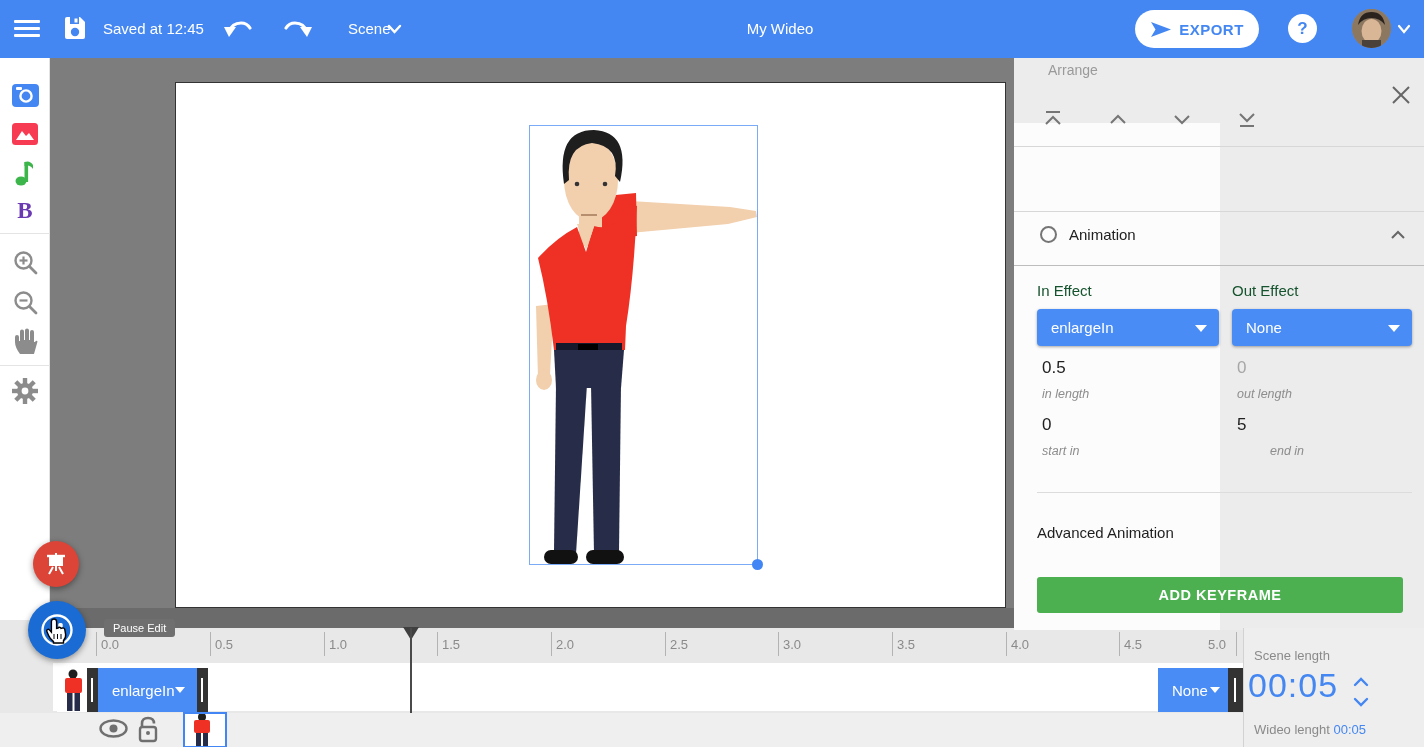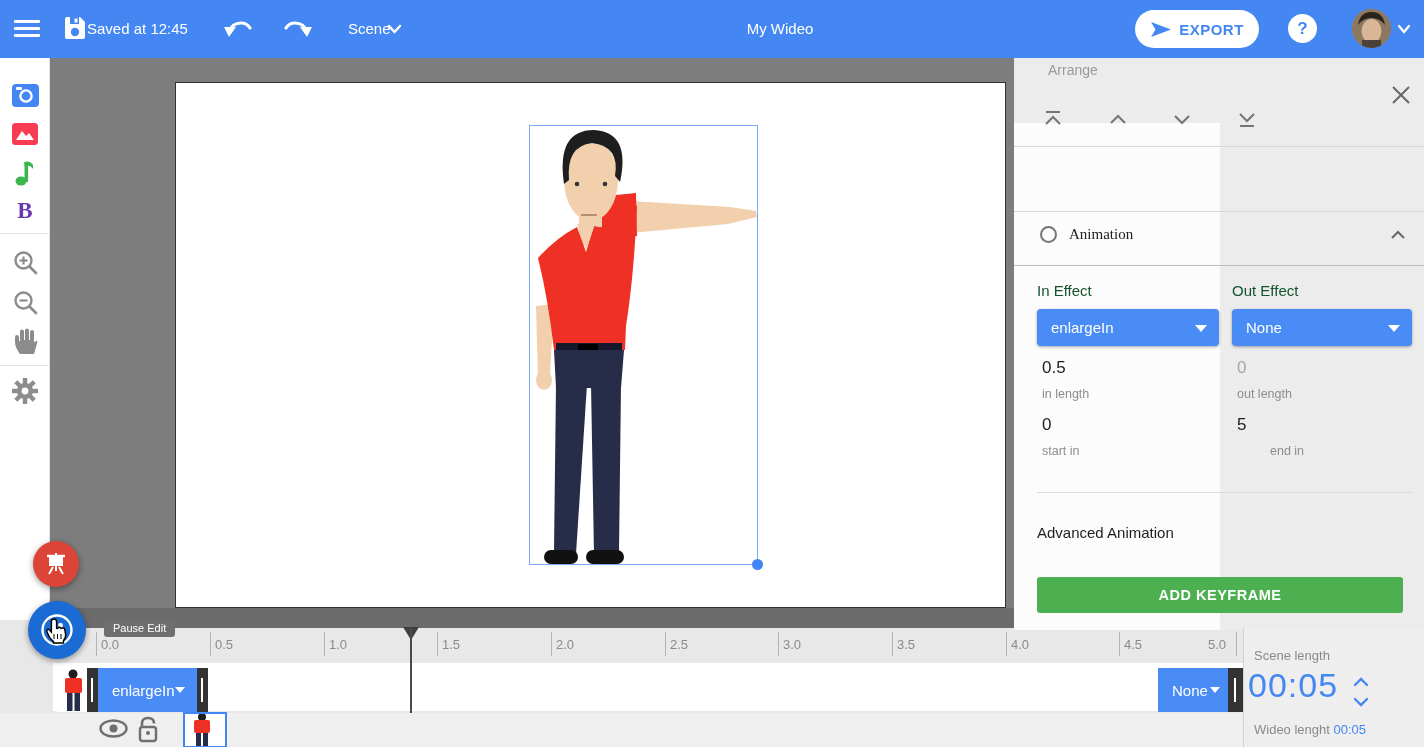--- a/index.html
+++ b/index.html
@@ -33,33 +33,33 @@
   .selbox { position:absolute; left:353px; top:42px; width:229px; height:440px; border:1px solid #7baaf7; }
   .selhandle { position:absolute; right:-6px; bottom:-6px; width:11px; height:11px; border-radius:50%; background:#4285f4; }
 
   
   .panel { left:1014px; top:58px; width:410px; height:572px; background:#ececec; z-index:20; }
   .panel-white { position:absolute; left:0; top:65px; width:206px; height:507px; background:#fcfcfc; }
   .p-div { position:absolute; left:0; width:410px; height:1px; background:#d7d7d7; }
   .p-title { position:absolute; left:34px; top:4px; color:#9a9a9a; font-size:14px; }
   .closex { position:absolute; left:376px; top:26px; width:22px; height:22px; cursor:pointer; }
   .arr-ic { position:absolute; top:52px; width:18px; height:20px; cursor:pointer; }
-  .anim-row { position:absolute; left:0; top:154px; width:410px; height:53px;font-family:Liberation Serif, serif; }
+  .anim-row { position:absolute; left:0; top:154px; width:410px; height:53px; }
   .radio { position:absolute; left:26px; top:14px; width:17px; height:17px; border:2px solid #757575; border-radius:50%; background:transparent; cursor:pointer;}
   .anim-label { position:absolute; left:55px; top:14px; font-size:15px; color:#212121; }
   .collapse { position:absolute; left:376px; top:18px; cursor:pointer; }
   .fx-label { position:absolute; top:224px; font-size:15px; color:#14532d; }
   .dropdown { position:absolute; top:251px; height:37px; background:#4a8cf5; border-radius:4px;
     color:#fff; font-size:15px; display:flex; align-items:center; padding-left:14px;
     box-shadow:0 1px 3px rgba(0,0,0,.35); cursor:pointer; }
   .dd-arrow { position:absolute; right:12px; top:16px; width:0; height:0;
     border-left:6px solid transparent; border-right:6px solid transparent; border-top:7px solid #fff; }
   .val { position:absolute; font-size:17px; color:#212121; cursor:text; }
   .val.dis { color:#a6a6a6; }
-  .val-label { position:absolute; font-size:12.5px; color:#8d8d8d; }
+  .val-label { position:absolute; font-size:12.5px; color:#8d8d8d;font-style:italic; }
   .adv { position:absolute; left:23px; top:466px; font-size:15px; color:#1e1e1e; }
   .keyframe { position:absolute; left:23px; top:519px; width:366px; height:36px; background:#4caf50;
     border:none; border-radius:3px; color:#fff; font-weight:bold; font-size:14.5px; letter-spacing:.5px; cursor:pointer;}
 
   
   .ruler { left:0; top:628px; width:1243px; height:32px; background:#e8e8e8; }
   .tick { position:absolute; top:4px; width:1px; height:24px; background:#b3b3b3; }
   .tick-label { position:absolute; top:9px; font-size:13px; color:#8a8a8a; }
   .trackrow { left:0; top:660px; width:1243px; height:53px; background:#e8e8e8; }
   .track-white { position:absolute; left:53px; top:3px; width:1190px; height:48px; background:#fff; }
@@ -97,21 +97,21 @@
         <span></span>
         <span></span>
         <span></span>
       </div>
     <svg class="h-item" style="left:64px; top:16px;" width="22" height="24" viewBox="0 0 22 24">
       <path d="M1 3 Q1 1 3 1 L16 1 L21 6 L21 21 Q21 23 19 23 L3 23 Q1 23 1 21 Z" fill="#fff"></path>
       <rect x="6" y="1" width="9" height="7" fill="#4487f2"></rect>
         <rect x="10.5" y="2.5" width="3" height="4" fill="#fff"></rect>
       <circle cx="11" cy="16" r="4.2" fill="#4487f2"></circle>
     </svg>
-    <div class="h-item" style="left:87px; top:20px;">Saved at 12:45</div>
+    <div class="h-item" style="left:103px; top:20px;">Saved at 12:45</div>
     <svg class="h-item" style="left:224px; top:17px;" width="30" height="24" viewBox="0 0 30 24">
       <path d="M5 15 Q8 6 17 6 Q23 6 26 11" stroke="#fff" stroke-width="3.2" fill="none" stroke-linecap="round"></path>
       <polygon points="0,10 12,10 5,20" fill="#fff"></polygon>
     </svg>
     <svg class="h-item" style="left:282px; top:17px;" width="30" height="24" viewBox="0 0 30 24">
       <path d="M25 15 Q22 6 13 6 Q7 6 4 11" stroke="#fff" stroke-width="3.2" fill="none" stroke-linecap="round"></path>
       <polygon points="30,10 18,10 25,20" fill="#fff"></polygon>
     </svg>
     <div class="h-item" style="left:348px; top:20px; cursor:pointer;"><span>Scene</span></div>
     <svg class="h-item" style="left:387px; top:24px;" width="15" height="10" viewBox="0 0 15 10">

